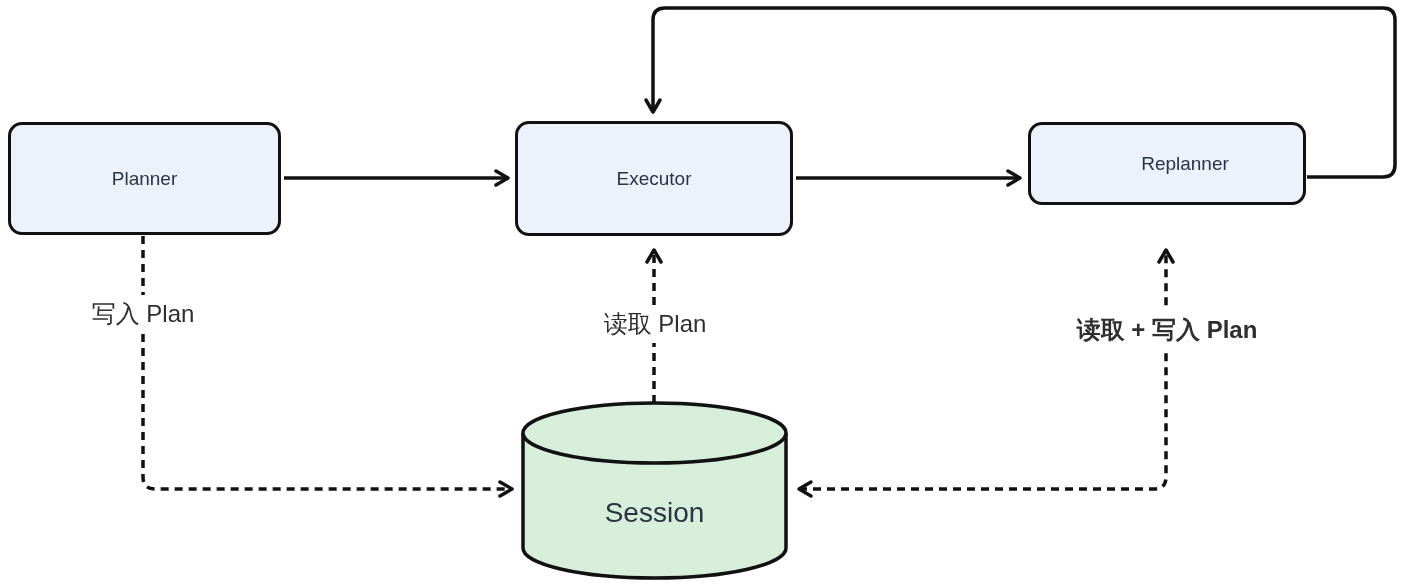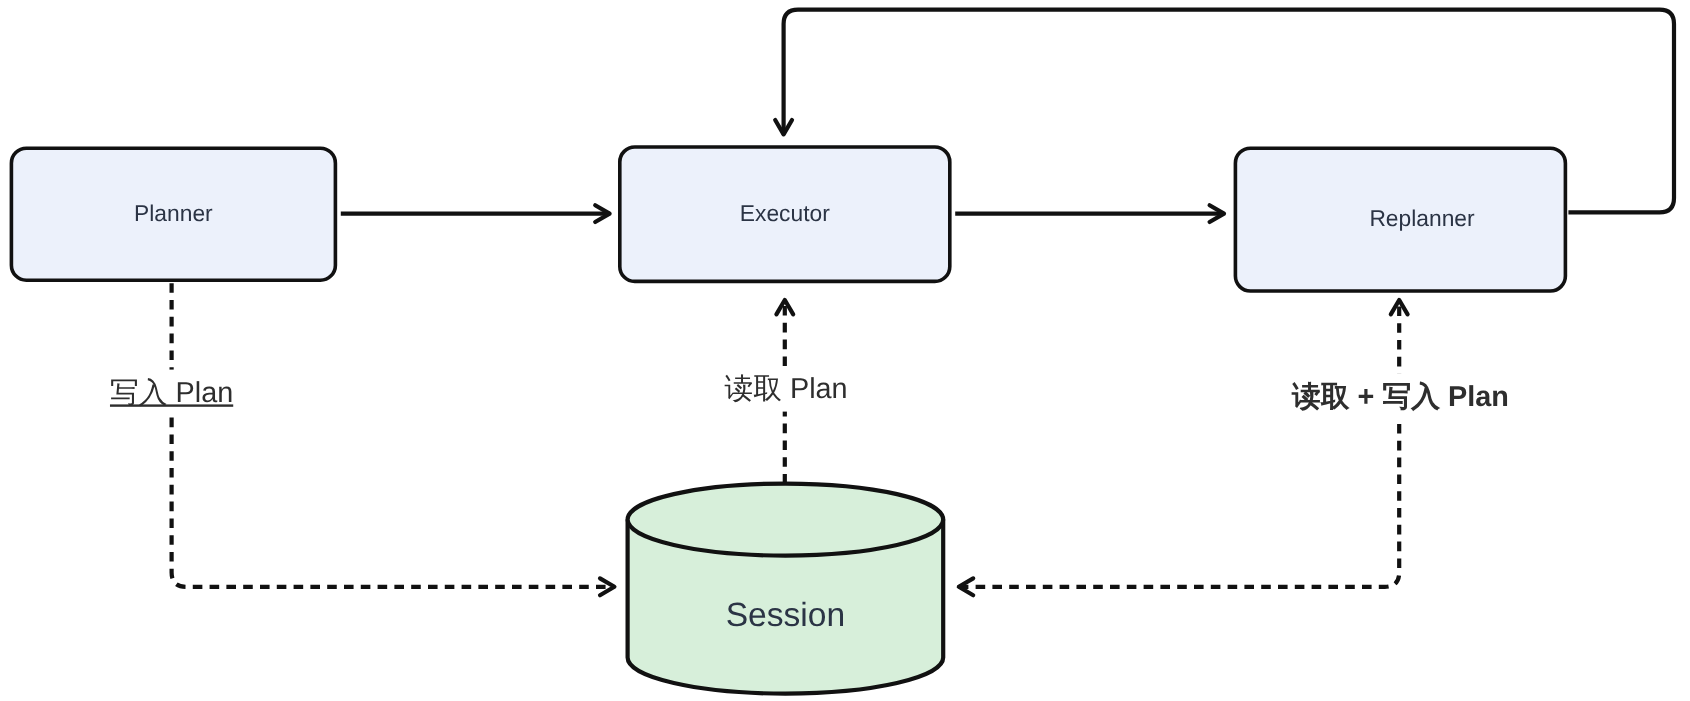--- a/index.html
+++ b/index.html
@@ -49,42 +49,42 @@
     border: 3.5px solid var(--node-border);
     border-radius: 14px;
     display: flex;
     align-items: center;
     justify-content: center;
     font-size: 19px;
     color: var(--node-text);
   }
   .node-planner   { left: 8px;    top: 122px; width: 273px; height: 113px; }
   .node-executor  { left: 515px;  top: 121px; width: 278px; height: 115px; align-items: center; }
-  .node-replanner { left: 1028px; top: 122px; width: 278px; height: 122px; padding-left: 36px; }
+  .node-replanner { left: 1028px; top: 122px; width: 278px; height: 83px; padding-left: 36px; }
   .cylinder-label {
     position: absolute;
     left: 523px; top: 468px;
     width: 263px; height: 90px;
     display: flex;
     align-items: center;
     justify-content: center;
     font-size: 28px;
     color: var(--node-text);
     text-align: right;
   }
   .edge-label {
     position: absolute;
     transform: translate(-50%, -50%);
     background: var(--background);
     padding: 3px 10px;
     font-size: 24px;
     color: var(--label-text);
     white-space: nowrap;
   }
-  .label-write     { left: 143px;  top: 327px; text-decoration: underline; }
+  .label-write     { left: 143px;  top: 314px; }
   .label-read      { left: 655px;  top: 324px; }
   .label-readwrite { left: 1167px; top: 330px; font-weight: bold; }
 </style>
 </head>
 <body>
 
 <div class="canvas">
 
   <svg class="wires" viewBox="0 0 1408 584" xmlns="http://www.w3.org/2000/svg">
     <defs>

